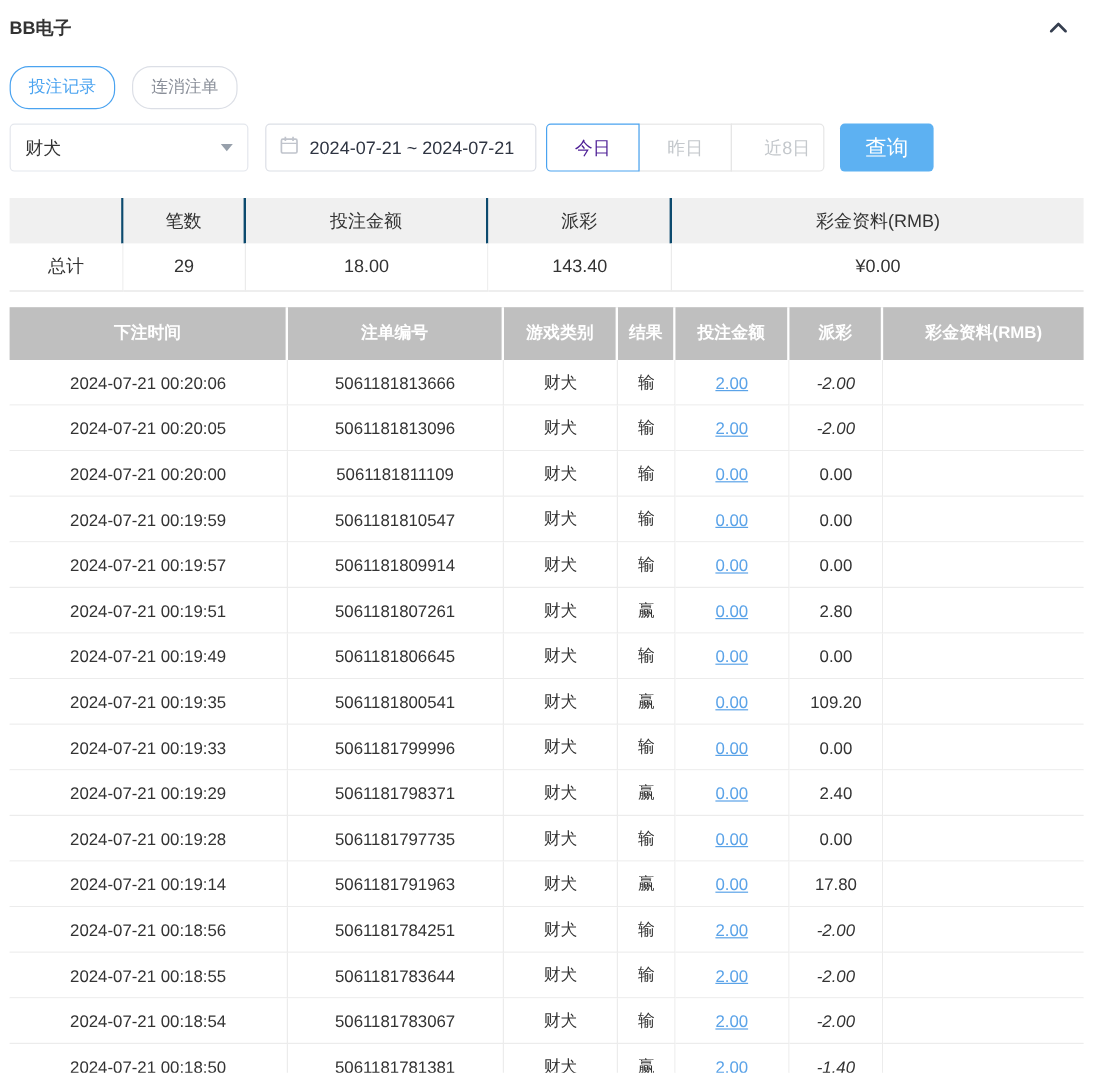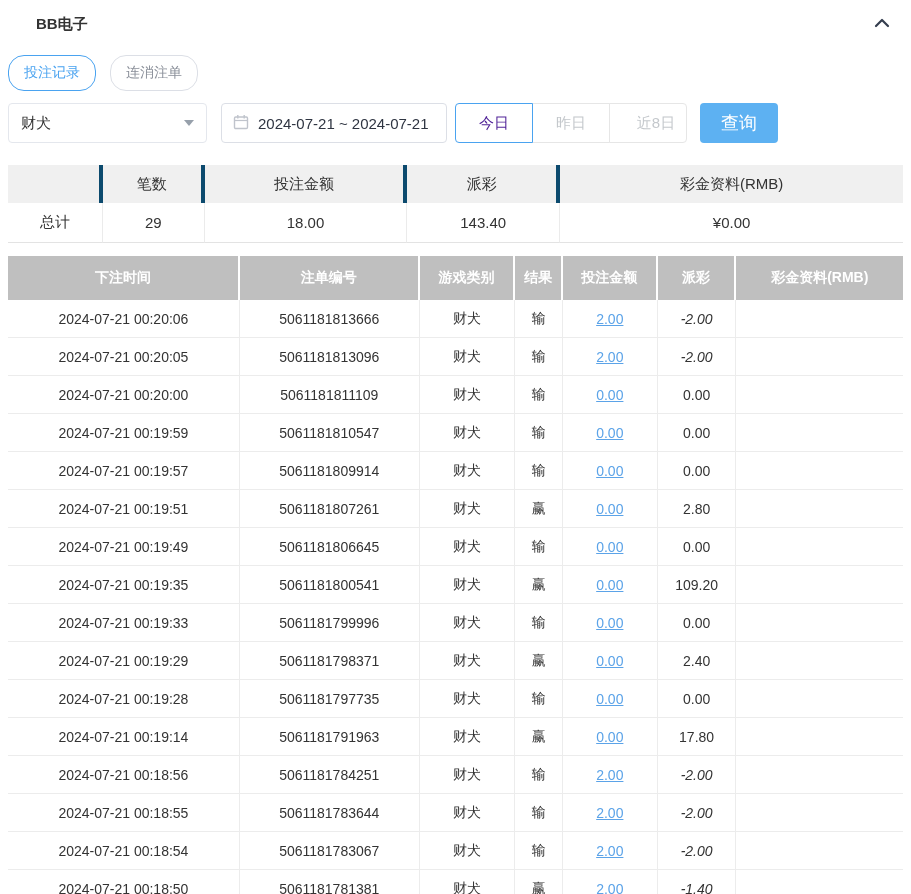--- a/index.html
+++ b/index.html
@@ -5,23 +5,22 @@
   * { margin: 0; padding: 0; box-sizing: border-box; }
   html, body { width: 911px; height: 894px; overflow: hidden; background: #fff; }
   body {
     font-family: "Liberation Sans", "DejaVu Sans", sans-serif;
     color: #333;
   }
   .page { padding: 0 8px; }
 
   
   .panel-header {
-    display: flex; justify-content: space-between; align-items: center;
+    display: flex; justify-content: space-between; align-items: flex-start;
     padding: 14px 2px 0 0;
-    margin-left: 28px;
   }
   .panel-title { font-size: 15px; font-weight: bold; color: #333; }
   .collapse-btn { background: none; border: none; cursor: pointer; padding: 2px; margin-right: 8px; }
 
   
   .tabs { display: flex; gap: 14px; margin-top: 20px; align-items: flex-end; }
   .tab {
     background: #fff; border: 1px solid #dcdfe6; border-radius: 16px;
     padding: 8px 15px; font-size: 14px; color: #8a8f99; cursor: pointer;
     font-family: inherit;
@@ -60,21 +59,21 @@
     background: #5db1f2; color: #fff; font-size: 18px; cursor: pointer;
     font-family: inherit;
   }
 
   
   table { border-collapse: separate; border-spacing: 0; width: 100%; table-layout: fixed; }
   .summary-table { margin-top: 22px; }
   .summary-table th {
     height: 38px; background: #f0f0f0; font-weight: normal;
     font-size: 15px; color: #333; text-align: center;
-    border-right: 4px solid #0c4a6e;
+    border-right: 2px solid #0c4a6e;
   }
   .summary-table th:last-child { border-right: none; }
   .summary-table td {
     height: 40px; font-size: 15px; color: #333; text-align: center;
     border-right: 1px solid #ebebeb; border-bottom: 1px solid #e3e3e3;
     background: #fff;
   }
   .summary-table td:last-child { border-right: none; }
 
   

